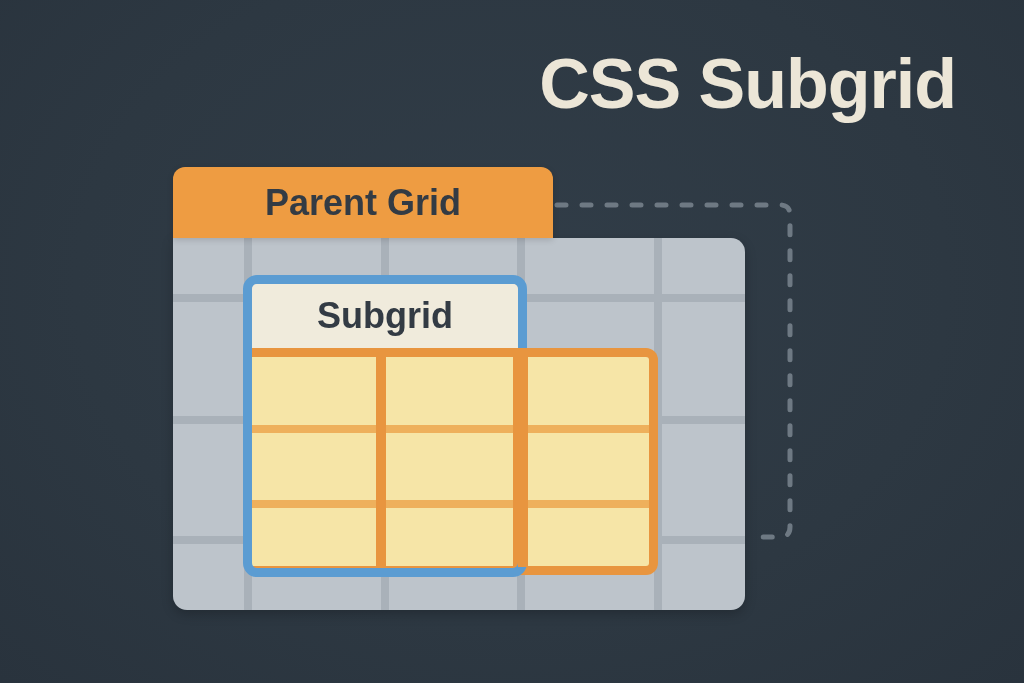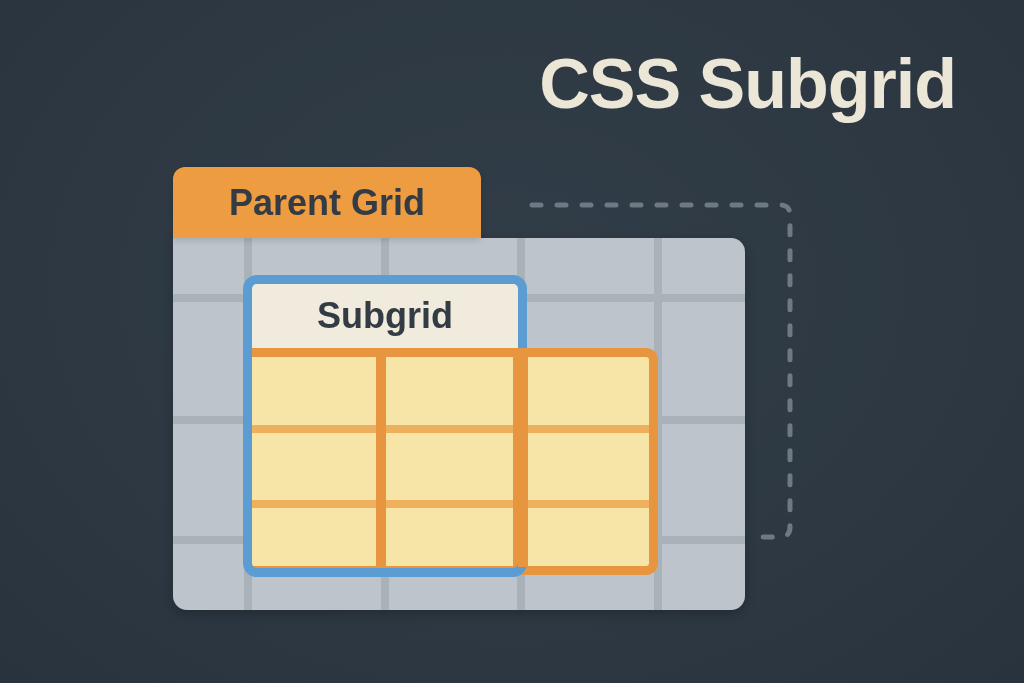--- a/index.html
+++ b/index.html
@@ -43,21 +43,21 @@
   .dash-svg {
     position: absolute;
     left: 0; top: 0;
     width: 1024px; height: 683px;
     z-index: 5;
     pointer-events: none;
   }
   .parent-header {
     position: absolute;
     left: 173px; top: 167px;
-    width: 308px; height: 71px;
+    width: 380px; height: 71px;
     background: var(--orange);
     border-radius: 12px 12px 0 0;
     display: flex; align-items: center; justify-content: center;
     z-index: 6;
     box-shadow: 0 2px 6px rgba(0,0,0,0.15);
   }
   .parent-header span {
     font-size: 36px;
     font-weight: 700;
     color: var(--dark-text);

